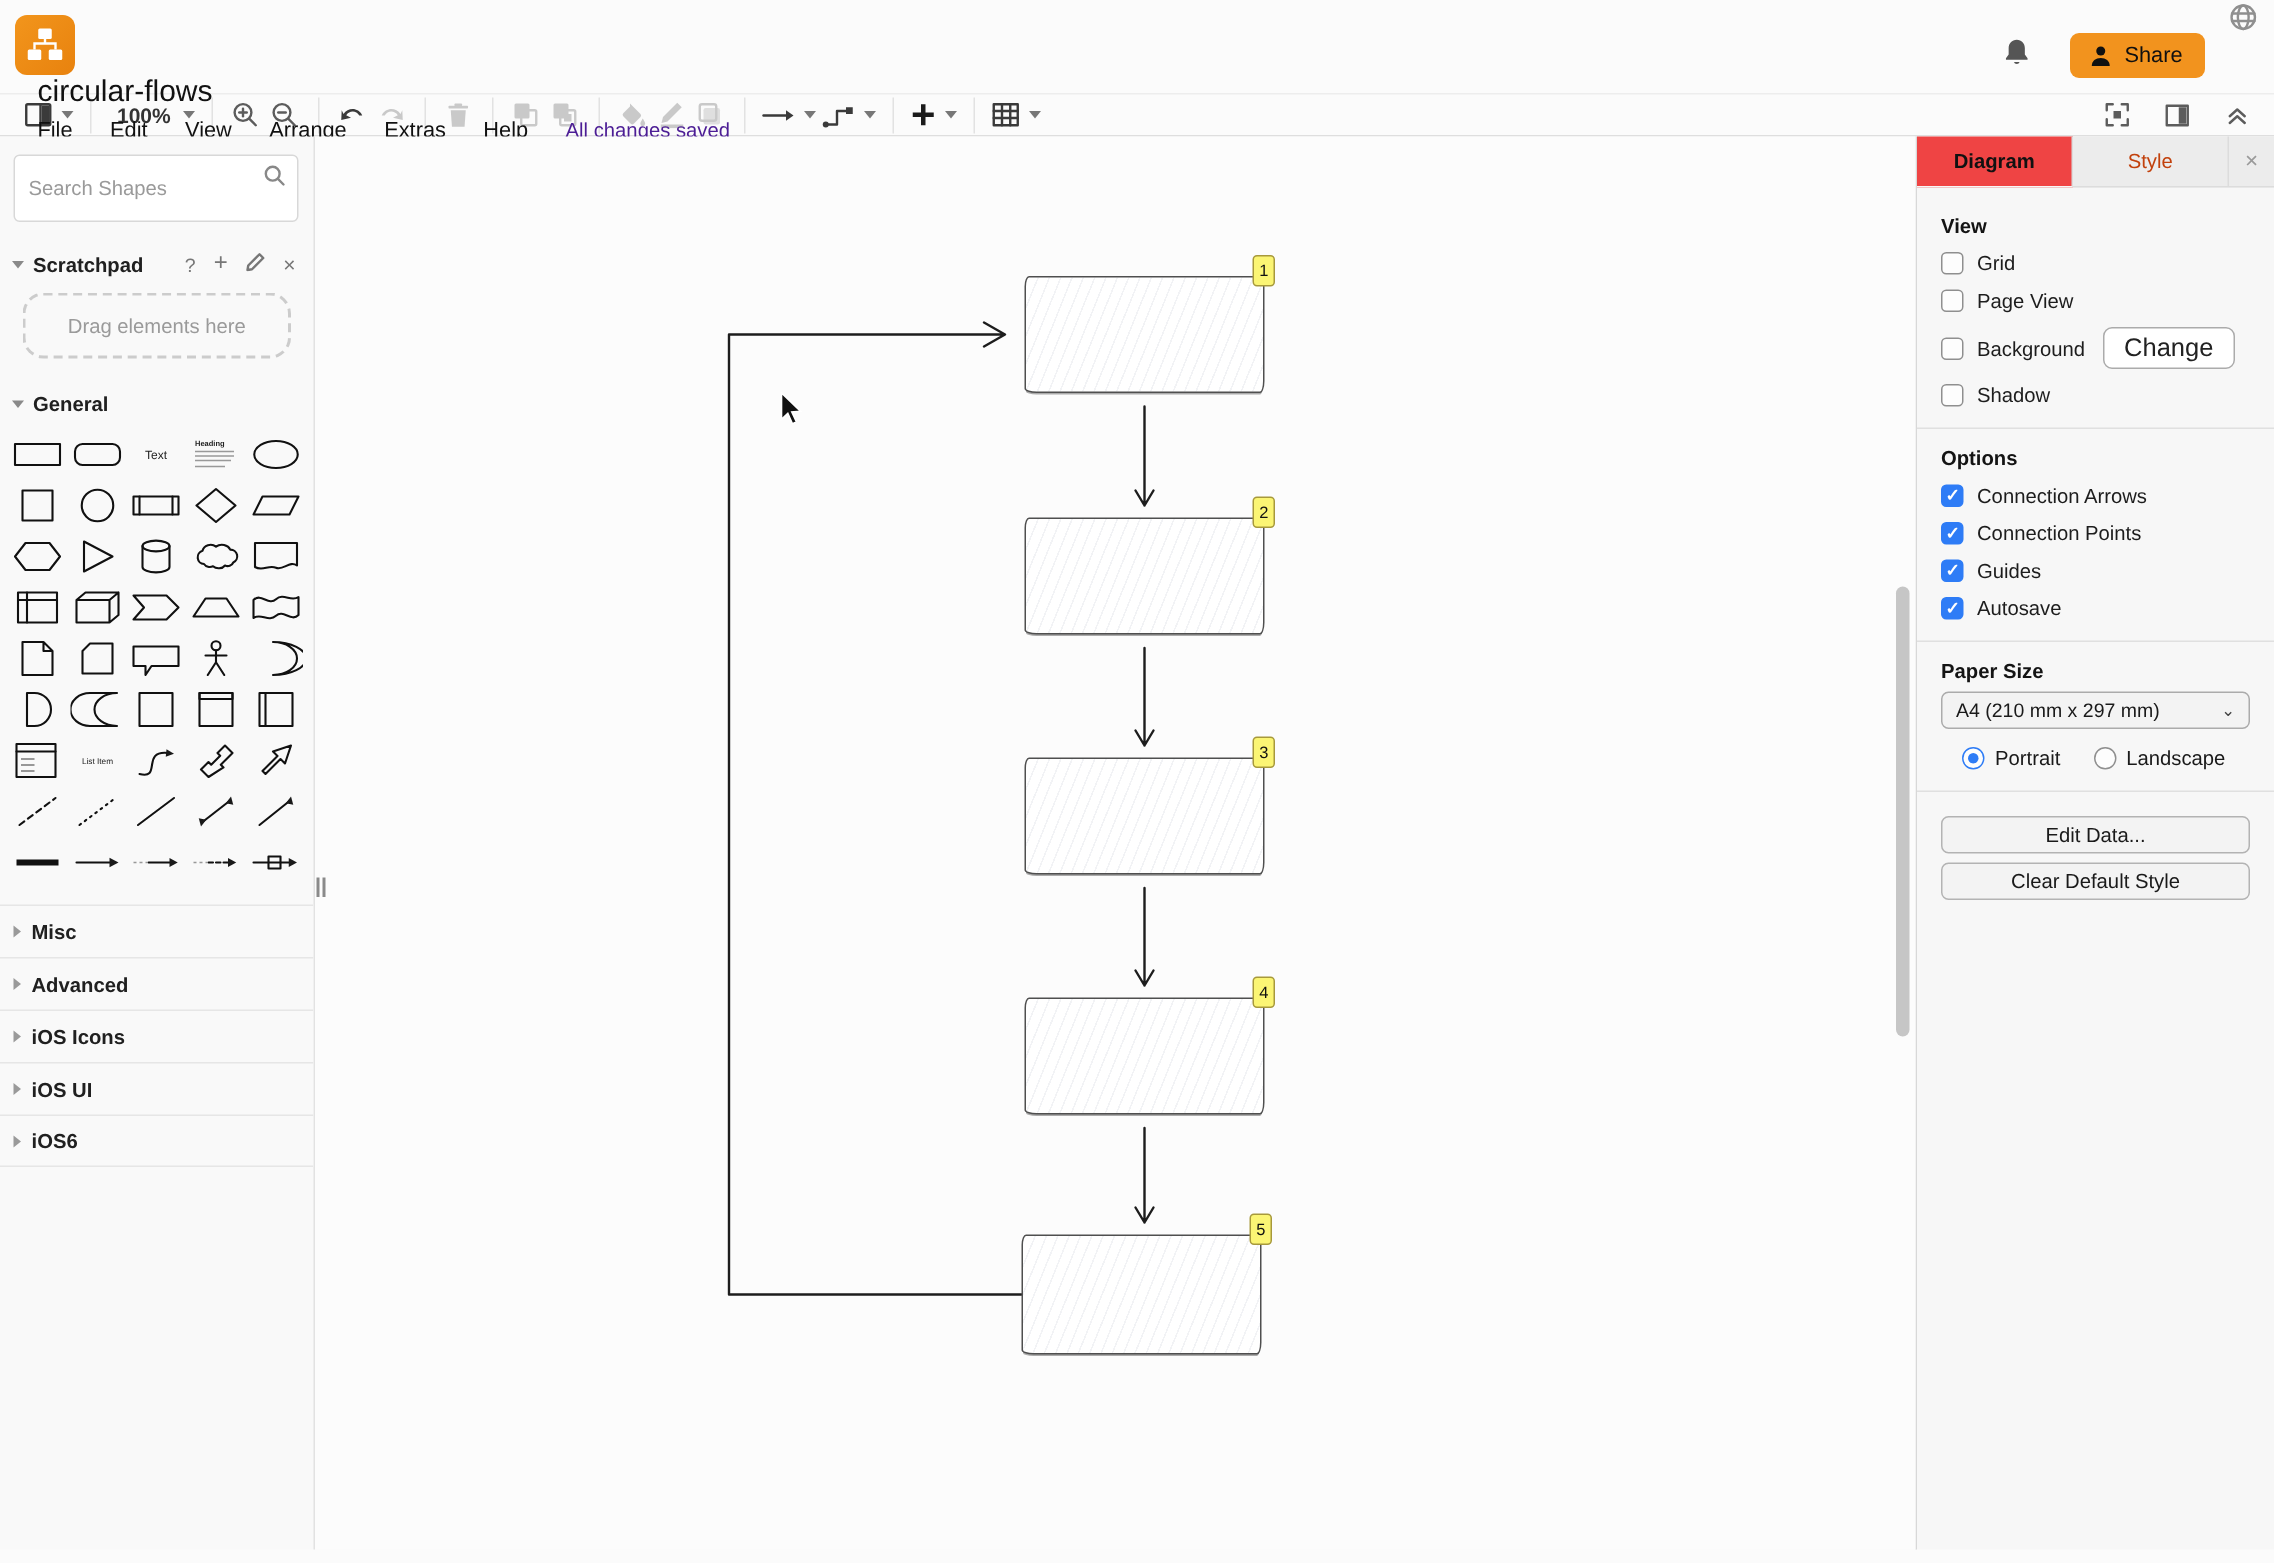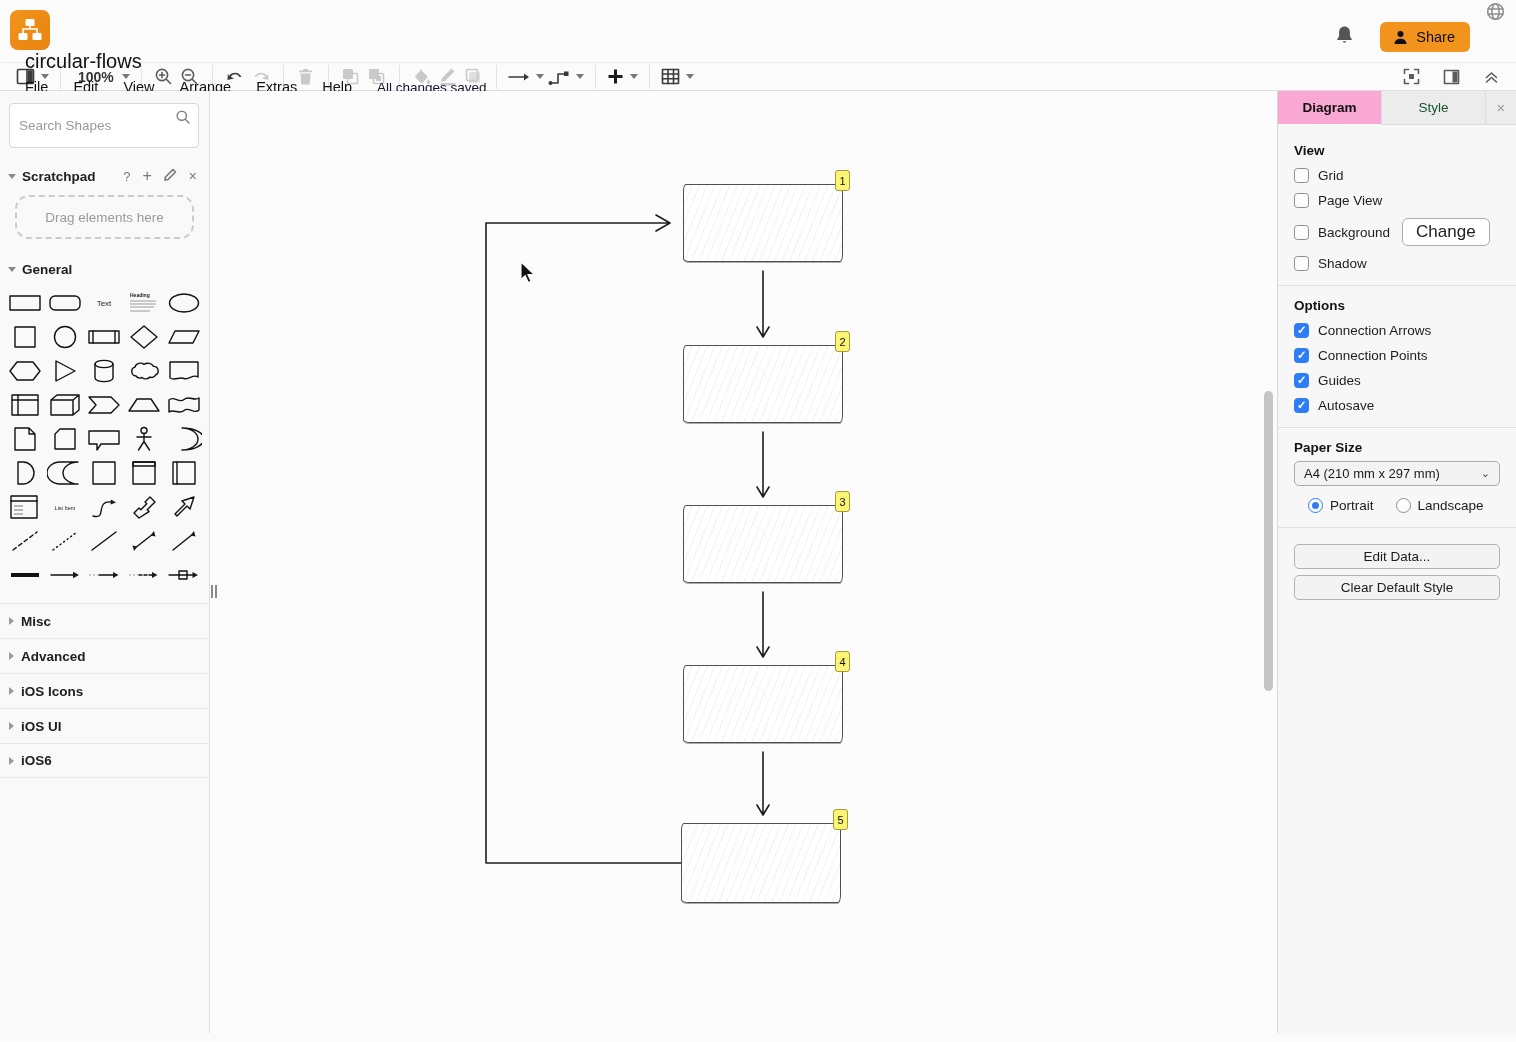--- a/index.html
+++ b/index.html
@@ -7,21 +7,21 @@
   body { font-family:"Liberation Sans", sans-serif; background:#fbfbfb; color:#1a1a1a; overflow:hidden; }
   .app { position:relative; width:1516px; height:1042px; background:#fbfbfb; }
 
   
   .header { position:relative; height:62px; display:flex; align-items:flex-start; padding:10px 0 0 10px; background:#fbfbfb;flex-direction:column; }
   .logo { width:40px; height:40px; border-radius:8px; background:linear-gradient(135deg,#f2951c,#e8820e); display:flex; align-items:center; justify-content:center; flex:0 0 auto; }
   .head-main { margin-left:15px; }
   .doc-title { font-size:20px; font-weight:500; color:#111; line-height:22px; }
   .menubar { display:flex; align-items:baseline; gap:25px; margin-top:7px; font-size:14.5px; }
   .menubar .menu { cursor:default; color:#111; }
-  .menu-status { color:#0f172a; font-size:13.5px; margin-left:0px; }
+  .menu-status { color:#4c1d95; font-size:13.5px; margin-left:0px; }
   .head-right { position:absolute; right:46px; top:22px; display:flex; align-items:center; gap:26px;justify-content:flex-end; }
   .share-btn { display:flex; align-items:center; gap:8px; background:#f2931e; border:none; border-radius:6px; padding:7px 15px 7px 13px; font-size:14.5px; font-weight:500; color:#101010; cursor:pointer; font-family:inherit; }
   .globe { position:absolute; top:2px; right:11px; color:#8f8f8f; }
 
   
   .toolbar { height:29px; border-top:1px solid #ededed; border-bottom:1px solid #dedede; background:#fbfbfb; display:flex; align-items:center; padding:0 12px 0 14px;font-weight:bold; }
   .tbtn { height:28px; min-width:26px; display:flex; align-items:center; justify-content:center; gap:3px; color:#5c5c5c; cursor:pointer; padding:0 2px; border-radius:3px; }
   .tbtn.dark { color:#3a3a3a; }
   .tbtn.disabled { color:#c9c9c9; cursor:default; }
   .tsep { width:1px; height:24px; background:#e2e2e2; margin:0 9px; }
@@ -61,22 +61,22 @@
   .badge { position:absolute; right:-8px; top:-15px; width:15px; height:21px; background:#fbf574; border:1px solid #a7993c; border-radius:3px; display:flex; align-items:center; justify-content:center; font-size:11px; color:#111; }
   .edges { position:absolute; left:0; top:0; pointer-events:none; }
   .cursor { position:absolute; left:309px; top:170px; }
   .v-scrollbar { position:absolute; right:4px; top:300px; width:9px; height:300px; background:#c6c6c6; border-radius:5px; cursor:pointer; }
   .resize-grip { position:absolute; left:1px; top:494px; width:8px; height:13px; display:flex; gap:2px; cursor:col-resize; }
   .resize-grip i { width:2px; height:13px; background:#8a8a8a; display:block; }
 
   
   .panel { width:239px; flex:0 0 239px; background:#f7f7f7; border-left:1px solid #d8d8d8; display:flex; flex-direction:column; }
   .tabbar { display:flex; height:34px; background:#f0f0f0; border-bottom:1px solid #dcdcdc; align-items:stretch; }
-  .tab { flex:1; display:flex; align-items:center; justify-content:center; font-size:13.5px; color:#14532d; cursor:pointer; border-right:1px solid #dcdcdc; background:#ececec; }
-  .tab.active { background:#f9a8d4; font-weight:bold; color:#111; border-bottom:1px solid #f7f7f7; margin-bottom:-1px; }
+  .tab { flex:1; display:flex; align-items:center; justify-content:center; font-size:13.5px; color:#c2410c; cursor:pointer; border-right:1px solid #dcdcdc; background:#ececec; }
+  .tab.active { background:#ef4444; font-weight:bold; color:#111; border-bottom:1px solid #f7f7f7; margin-bottom:-1px; }
   .tab-close { width:30px; display:flex; align-items:center; justify-content:center; color:#9a9a9a; font-size:15px; cursor:pointer; background:#ececec; }
   .panel-body { padding:6px 16px 0 16px; }
   .panel h4 { font-size:13.5px; font-weight:bold; color:#141414; margin:12px 0 4px 0; }
   .prow { display:flex; align-items:center; margin:10px 0; font-size:13.5px; color:#1d1d1d; }
   .cbx { width:15px; height:15px; border:1.5px solid #8f8f8f; border-radius:3.5px; background:#fdfdfd; margin-right:9px; flex:0 0 auto; position:relative; cursor:pointer; }
   .cbx.on { background:#2e7cf6; border-color:#2e7cf6; }
   .cbx.on::after { content:"✓"; position:absolute; left:2px; top:-1px; color:#fff; font-size:11.5px; font-weight:bold; }
   .change-btn { margin-left:12px; padding:3px 13px; background:#fff; border:1px solid #ababab; border-radius:6px; font-size:17px; font-family:inherit; color:#222; cursor:pointer; }
   .pdivider { height:1px; background:#e0e0e0; margin:14px -16px 2px -16px; }
   .paper-select { width:100%; height:25px; margin-top:6px; background:#f3f3f3; border:1px solid #ababab; border-radius:5px; display:flex; align-items:center; padding:0 9px; font-size:13px; color:#1a1a1a; cursor:pointer; }

